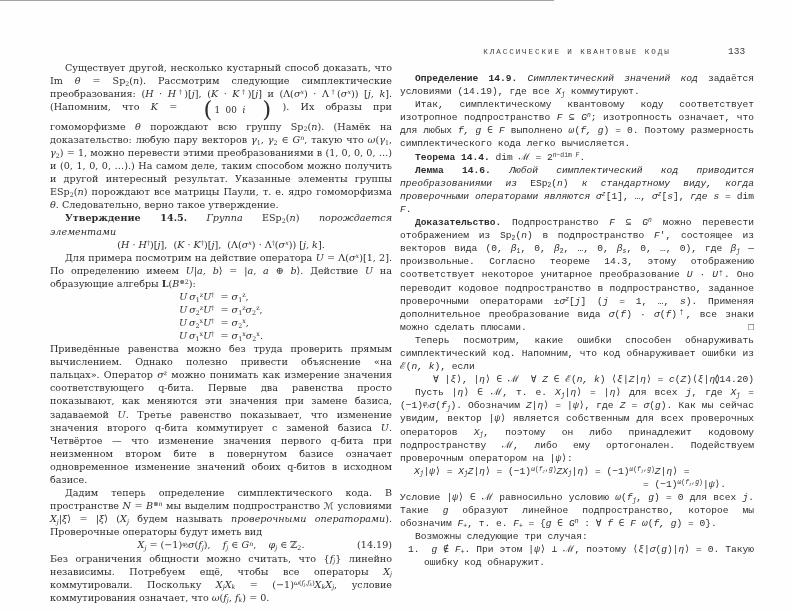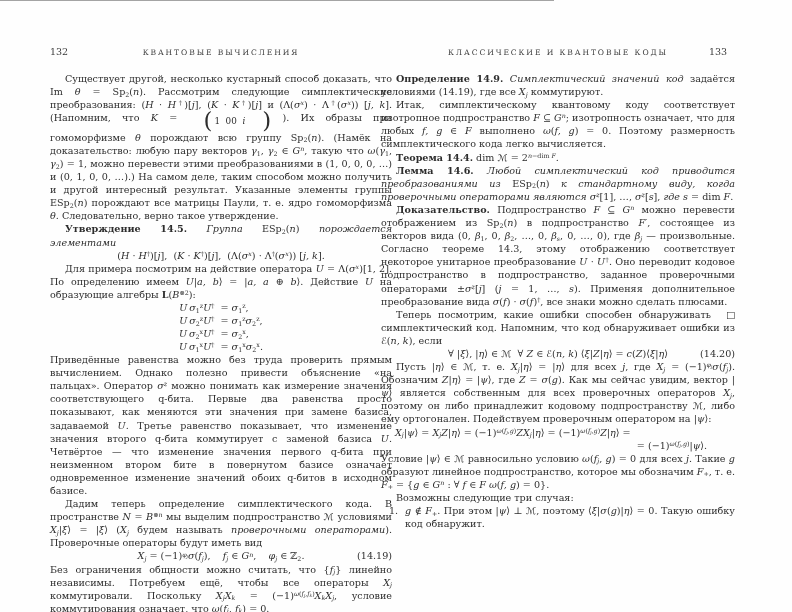--- a/index.html
+++ b/index.html
@@ -2,21 +2,21 @@
 <html lang="ru"><head>
 <meta charset="utf-8">
 <title>Book spread 132–133</title>
 <style>
   html,body{margin:0;padding:0;background:#ffffff;}
   .spread{position:relative;width:792px;height:612px;background:#fefefee8;overflow:hidden;
           font-family:"DejaVu Serif","DejaVu Sans","Liberation Serif",serif;color:#2d2d2d;}
   .spread .topmark{position:absolute;left:0;top:0;width:70%;height:1px;background:#5a5a5a;opacity:.55;}
   .page{position:absolute;top:46px;}
   .page-left{left:50px;width:342px;}
-  .page-right{left:381px;width:354px;}
+  .page-right{left:400px;width:354px;font-family:Liberation Mono, monospace;}
   .running-head{display:flex;align-items:baseline;}
   .rh-num{font-size:9.5px;color:#3a3a3a;min-width:26px;}
   .rh-title{flex:1;text-align:center;font-size:7.6px;letter-spacing:1.9px;
             text-transform:uppercase;color:#414141;white-space:nowrap;}
   .rh-spacer{min-width:26px;}
   .page-body{margin-top:15px;font-size:9.6px;line-height:13.1px;text-align:justify;
              text-rendering:optimizeLegibility;}
   .page-body > div{margin:0;}
   .par{text-indent:15px;}
   .pn{text-indent:0;}
@@ -39,25 +39,20 @@
   .imtx .mrows{display:inline-flex;padding:0 2px;font-size:8.8px;
                line-height:10.5px;text-align:center;text-indent:0;}
 </style>
 </head>
 <body>
 
 <div class="spread">
   <div class="topmark"></div>
 
   <div class="page page-left">
-    <div class="running-head">
-      <span class="rh-num">132</span>
-      <span class="rh-title">Квантовые вычисления</span>
-      <span class="rh-spacer"></span>
-    </div>
     <div class="page-body">
         <div class="par">Существует другой, несколько кустарный способ доказать, что Im <i>θ</i> = Sp<sub>2</sub>(<i>n</i>). Рассмотрим следующие симплектические преобразования: (<i>H</i> · <i>H</i><sup>†</sup>)[<i>j</i>], (<i>K</i> · <i>K</i><sup>†</sup>)[<i>j</i>] и (Λ(<i>σ<sup>x</sup></i>) · Λ<sup>†</sup>(<i>σ<sup>x</sup></i>)) [<i>j, k</i>]. (Напомним, что <i>K</i> = <span class="imtx">
             <span class="pbig">(</span>
             <span class="mrows">
               <span>1&nbsp;&nbsp;0</span>
               <span>0&nbsp;&nbsp;<i>i</i></span>
             </span>
             <span class="pbig">)</span>
           </span> ). Их образы при гомоморфизме <i>θ</i> порождают всю группу Sp<sub>2</sub>(<i>n</i>). (Намёк на доказательство: любую пару векторов <i>γ</i><sub>1</sub>, <i>γ</i><sub>2</sub> ∈ <i>G<sup>n</sup></i>, такую что <i>ω</i>(<i>γ</i><sub>1</sub>, <i>γ</i><sub>2</sub>) = 1, можно перевести этими преобразованиями в (1, 0, 0, 0, …) и (0, 1, 0, 0, …).) На самом деле, таким способом можно получить и другой интересный результат. Указанные элементы группы ESp<sub>2</sub>(<i>n</i>) порождают все матрицы Паули, т. е. ядро гомоморфизма <i>θ</i>. Следовательно, верно такое утверждение.</div>
         <div class="par head"><b>Утверждение 14.5.</b> <i>Группа</i> ESp<sub>2</sub>(<i>n</i>) <i>порождается элементами</i></div>

